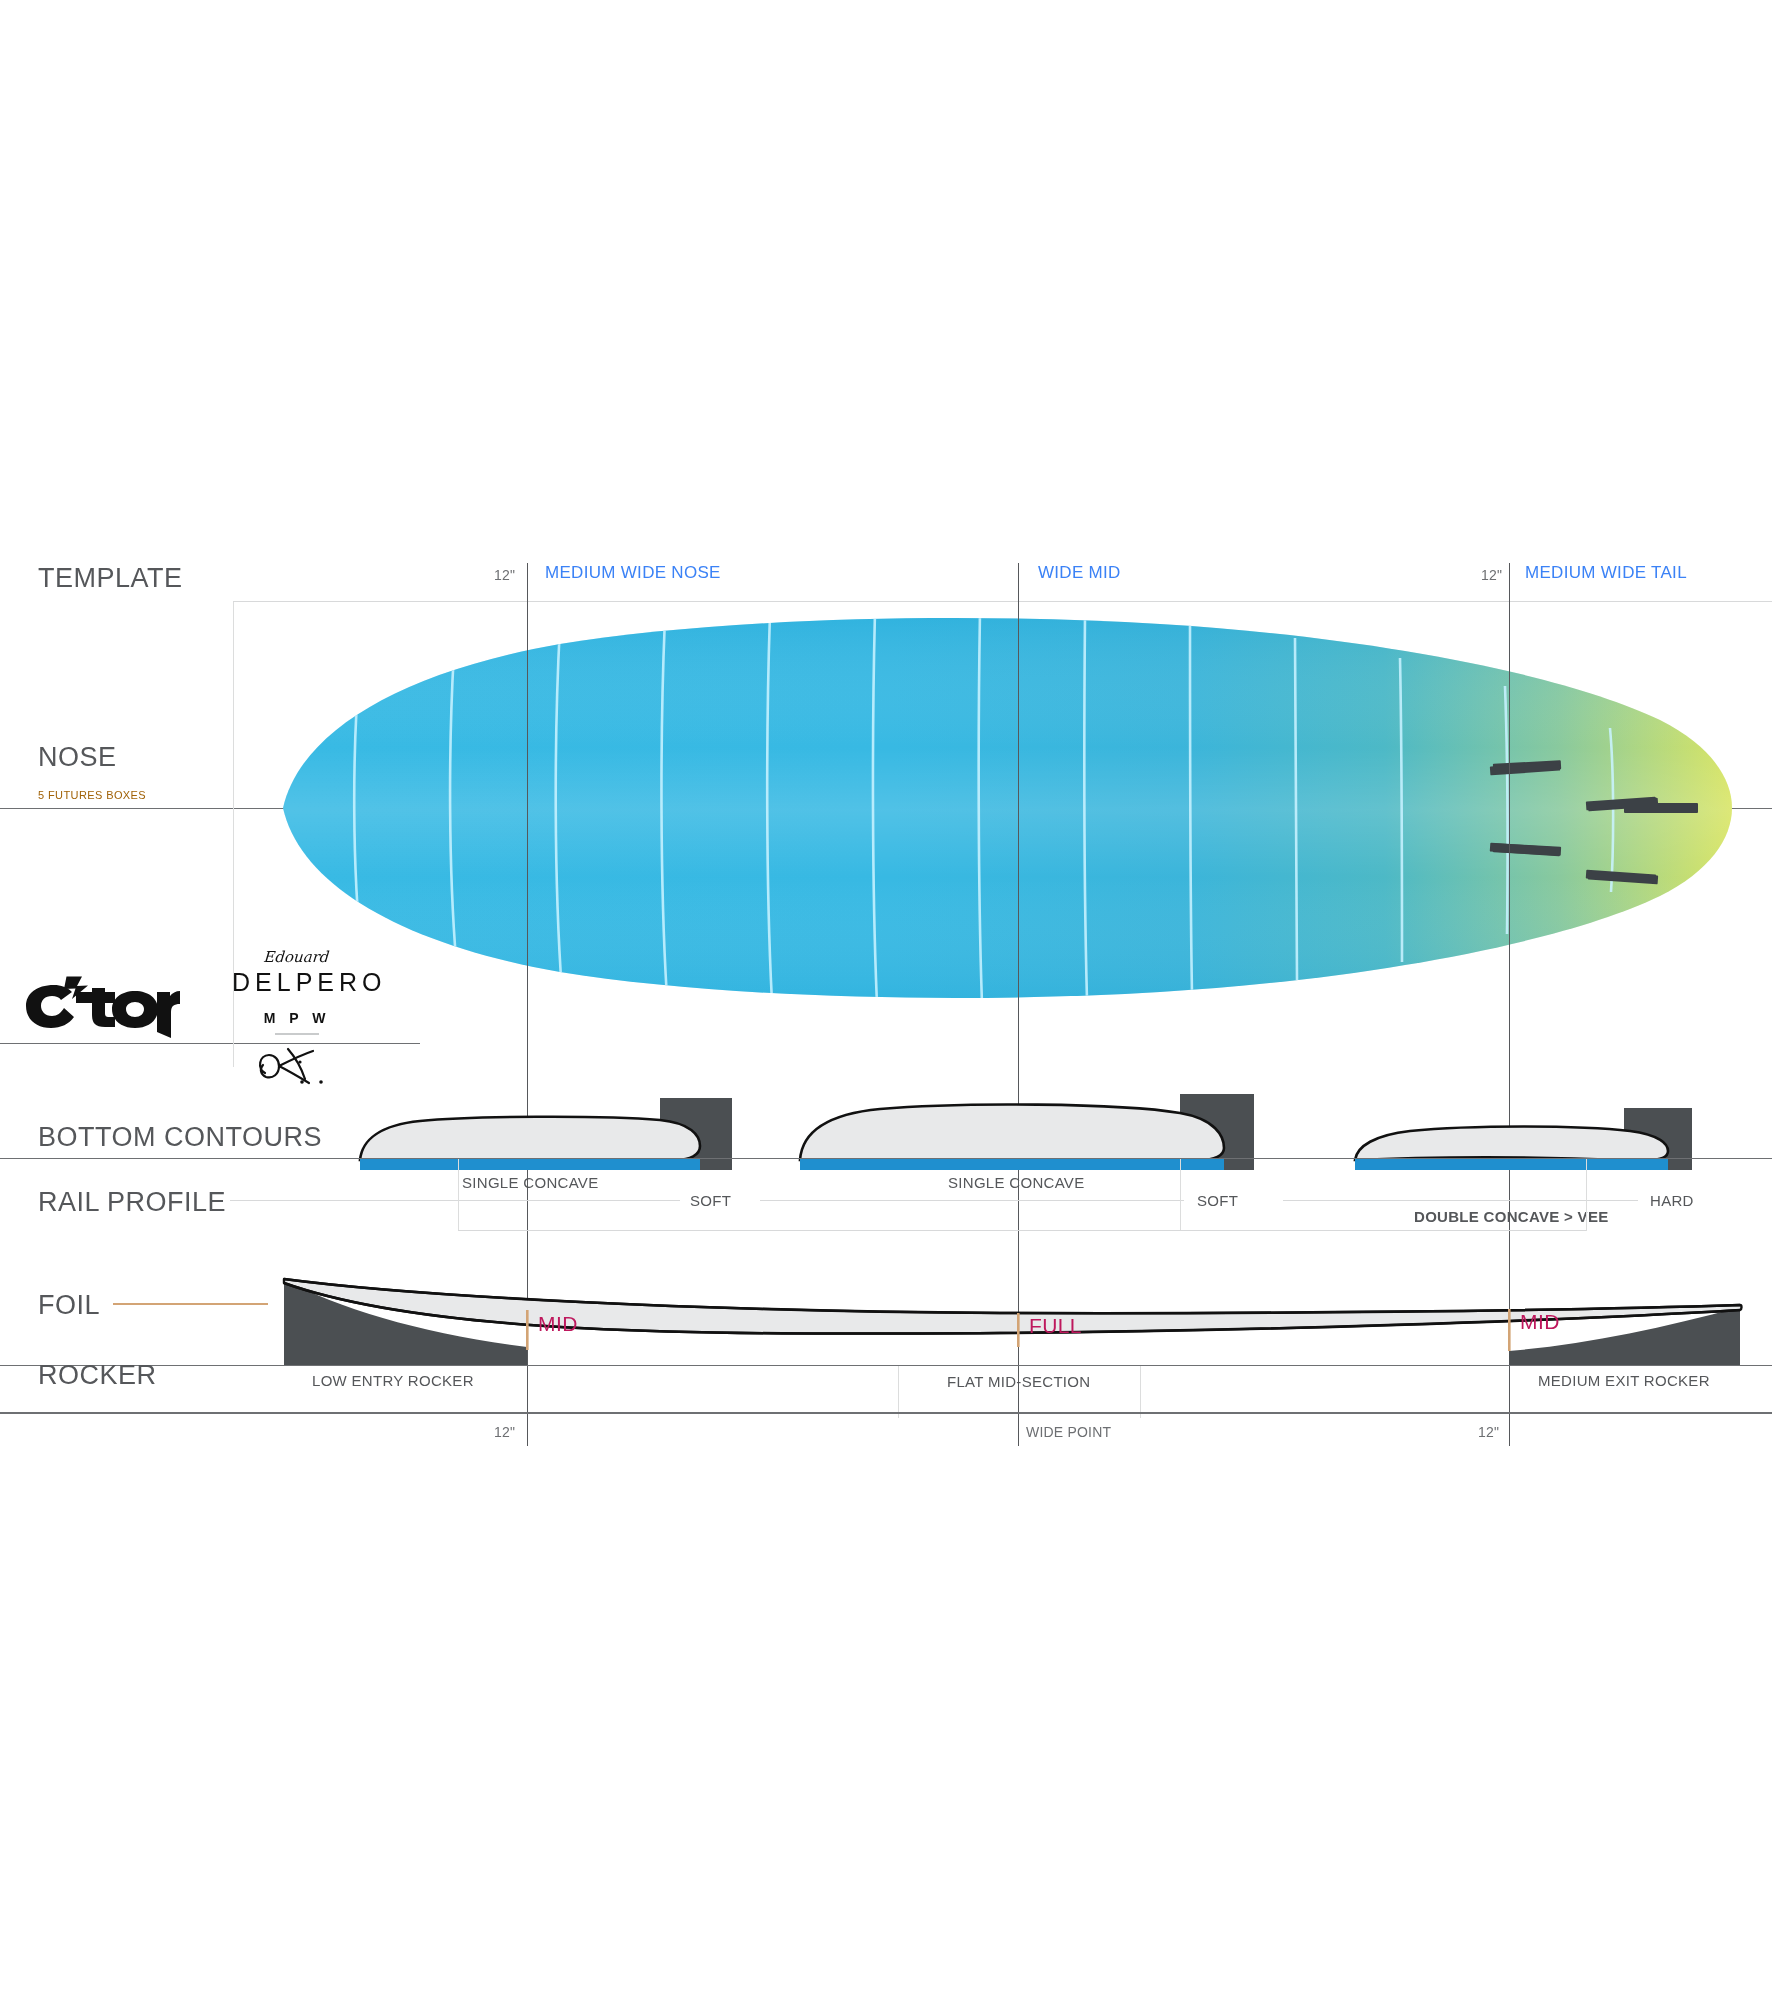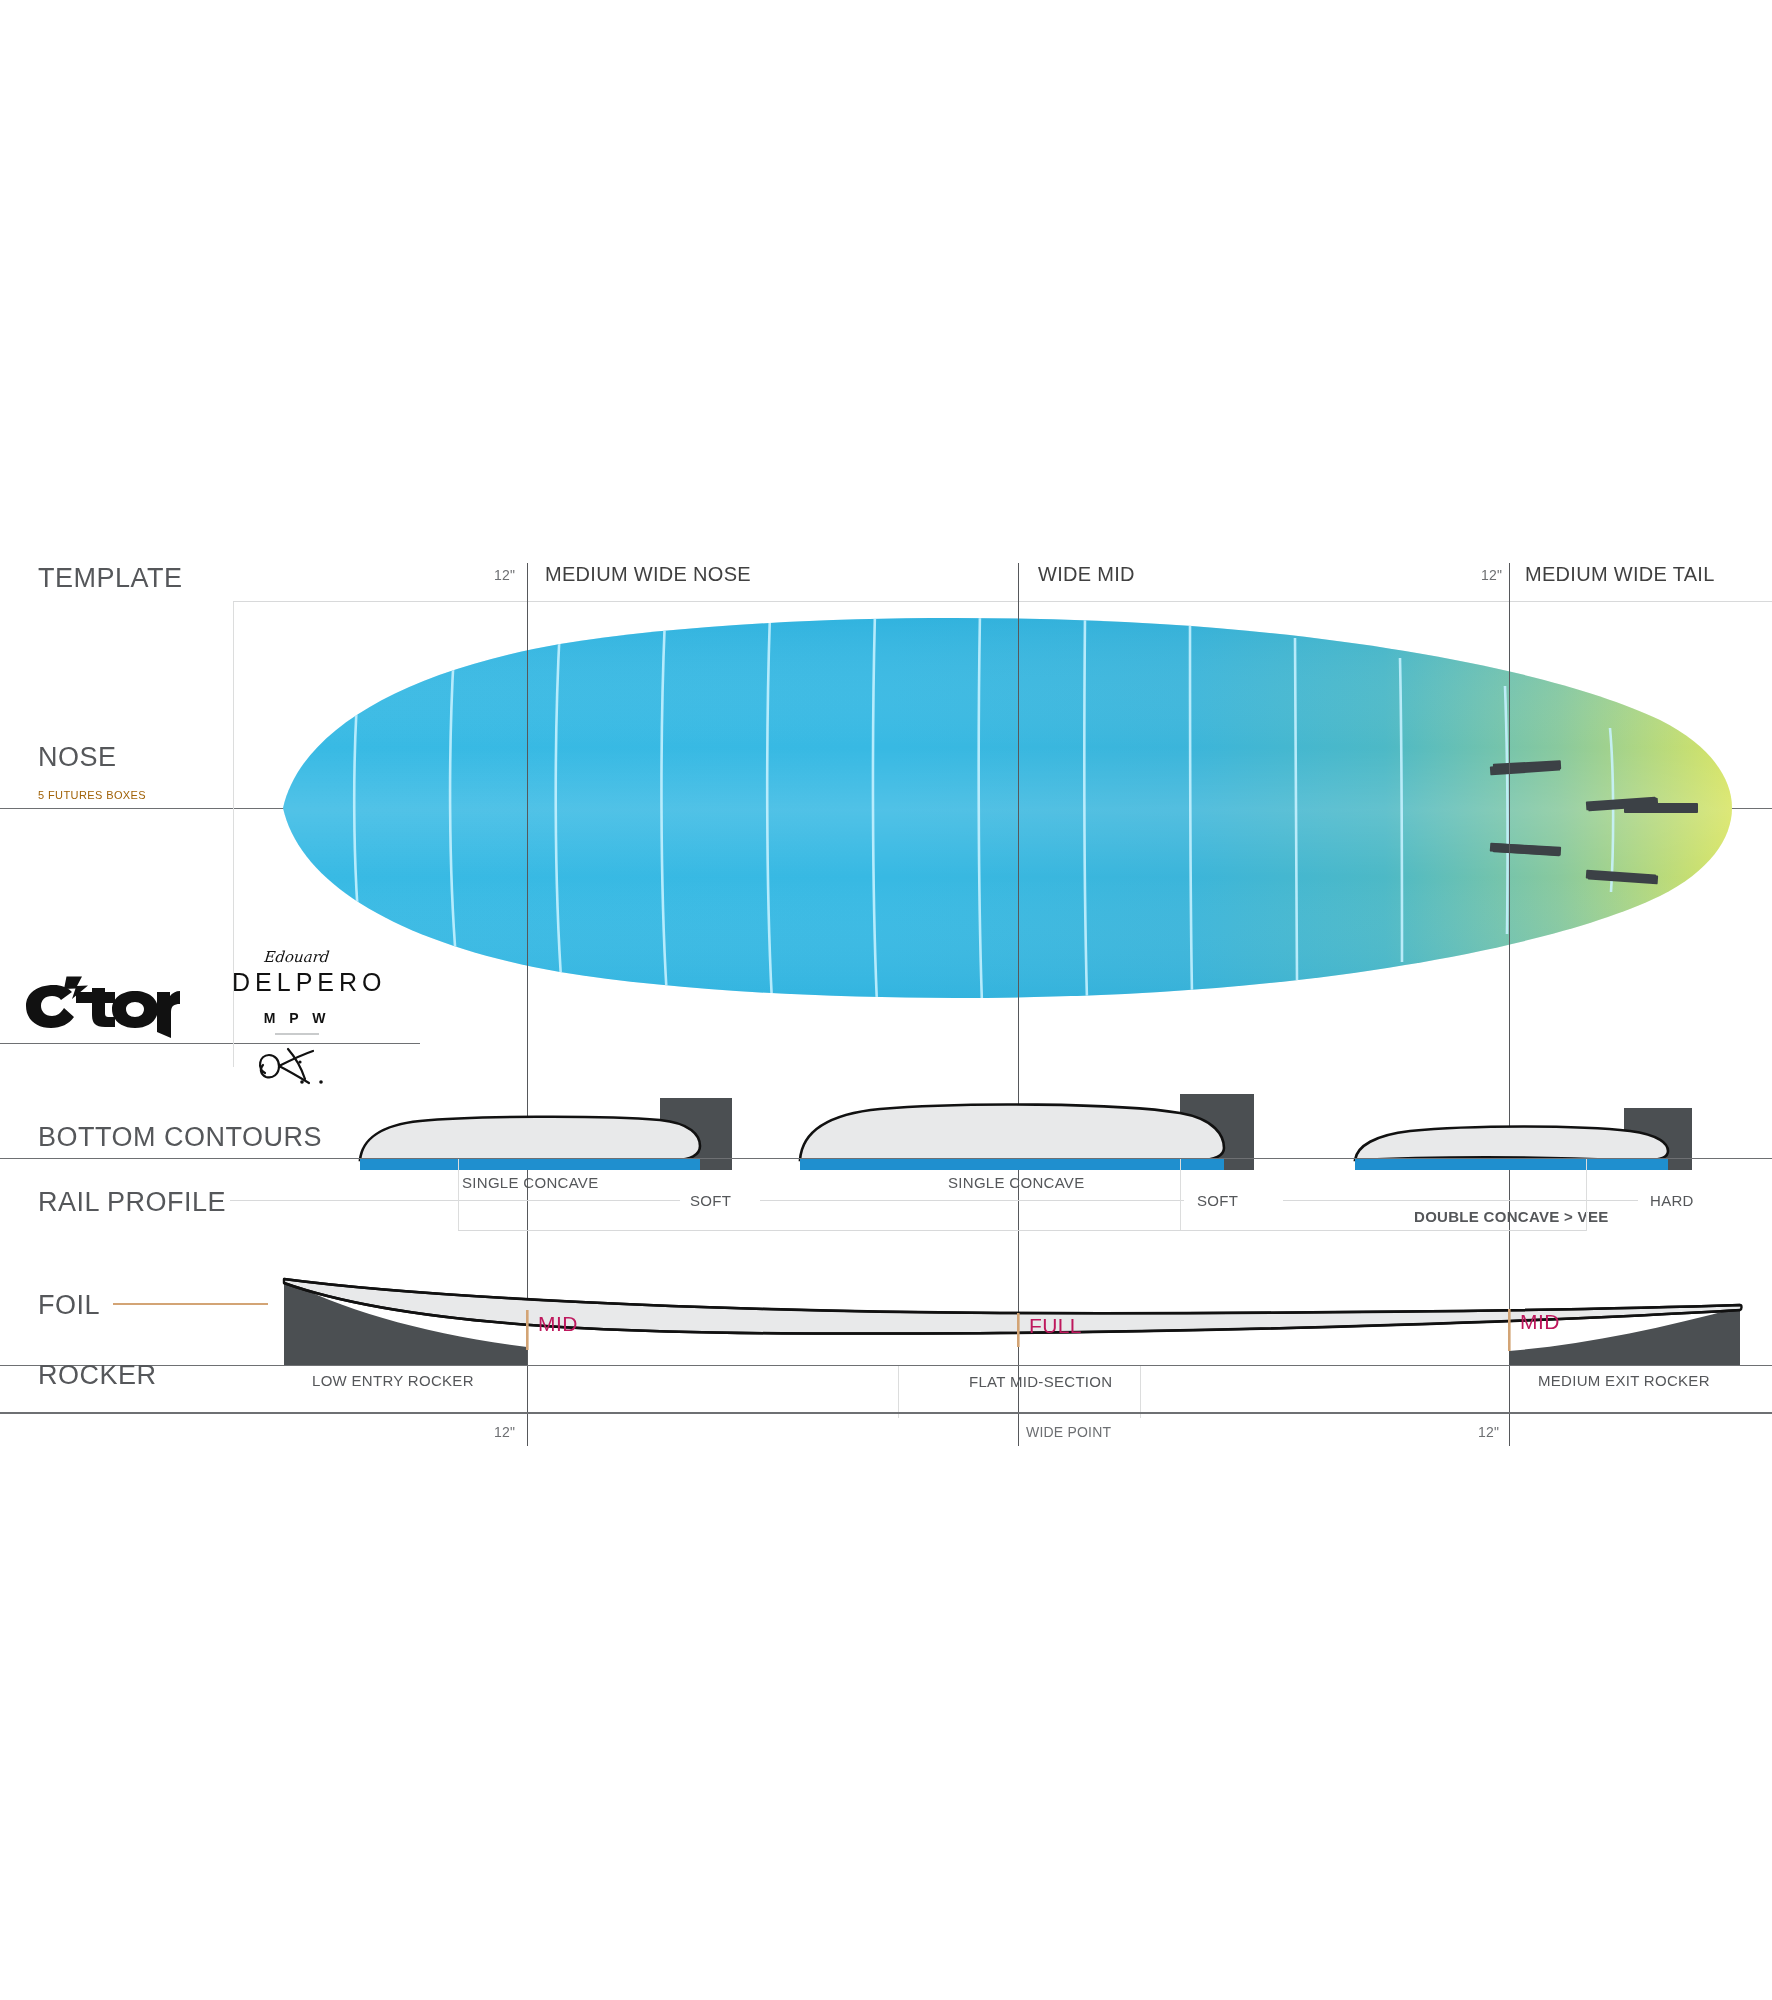--- a/index.html
+++ b/index.html
@@ -2,21 +2,21 @@
 <html><head>
 <meta charset="utf-8">
 <style>
   html,body{margin:0;padding:0;background:#ffffff;}
   body{width:1772px;height:2000px;font-family:"Liberation Sans",sans-serif;color:#4a4a4a;-webkit-font-smoothing:antialiased;}
   #stage{position:relative;width:1772px;height:2000px;overflow:hidden;background:#fff;}
 
   .abs{position:absolute;}
   .sect-label{font-size:27px;letter-spacing:.5px;color:#55575a;white-space:nowrap;}
   .sub-label{font-size:11px;letter-spacing:.4px;color:#a16207;white-space:nowrap;margin-top:19px;}
-  .zone-label{font-size:20px;letter-spacing:.3px;color:#404040;white-space:nowrap;}
+  .zone-label{font-size:17px;letter-spacing:.3px;color:#3b82f6;white-space:nowrap;}
   .tick-label{font-size:14px;letter-spacing:.2px;color:#6d6f72;white-space:nowrap;}
   .small-cap{font-size:15px;letter-spacing:.3px;color:#55575a;white-space:nowrap;}
   .mid-tag{font-size:21px;letter-spacing:.4px;color:#be185d;white-space:nowrap;}
 
   .hline{position:absolute;height:1px;background:#6e7073;}
   .hline-soft{position:absolute;height:1px;background:#d8d9da;}
   .vline{position:absolute;width:1px;background:#56585b;}
   .vline-soft{position:absolute;width:1px;background:#dcdddd;}
 
   .accent-rule{position:absolute;height:2px;background:#d3a475;}
@@ -249,21 +249,21 @@
   </svg>
 
   <div class="abs mid-tag" style="left:538px;top:1312px;">MID</div>
   <div class="abs mid-tag" style="left:1029px;top:1314px;">FULL</div>
   <div class="abs mid-tag" style="left:1520px;top:1310px;">MID</div>
 
   <div class="hline" style="left:0px;top:1365px;width:1772px;"></div>
   <div class="abs sect-label" style="left:38px;top:1360px;">ROCKER</div>
 
   <div class="abs small-cap" style="left:312px;top:1372px;">LOW ENTRY ROCKER</div>
-  <div class="abs small-cap" style="left:969px;top:1373px;text-align:right;">FLAT MID-SECTION</div>
+  <div class="abs small-cap" style="left:947px;top:1373px;text-align:right;">FLAT MID-SECTION</div>
   <div class="abs small-cap" style="left:1538px;top:1372px;">MEDIUM EXIT ROCKER</div>
 
   <div class="vline-soft" style="left:898px;top:1366px;height:52px;"></div>
   <div class="vline-soft" style="left:1140px;top:1366px;height:52px;"></div>
   <div class="hline" style="left:0px;top:1412px;width:1772px;height:2px;"></div>
 
   <div class="abs tick-label" style="left:494px;top:1424px;">12"</div>
   <div class="abs tick-label" style="left:1026px;top:1424px;">WIDE POINT</div>
   <div class="abs tick-label" style="left:1478px;top:1424px;">12"</div>
 

